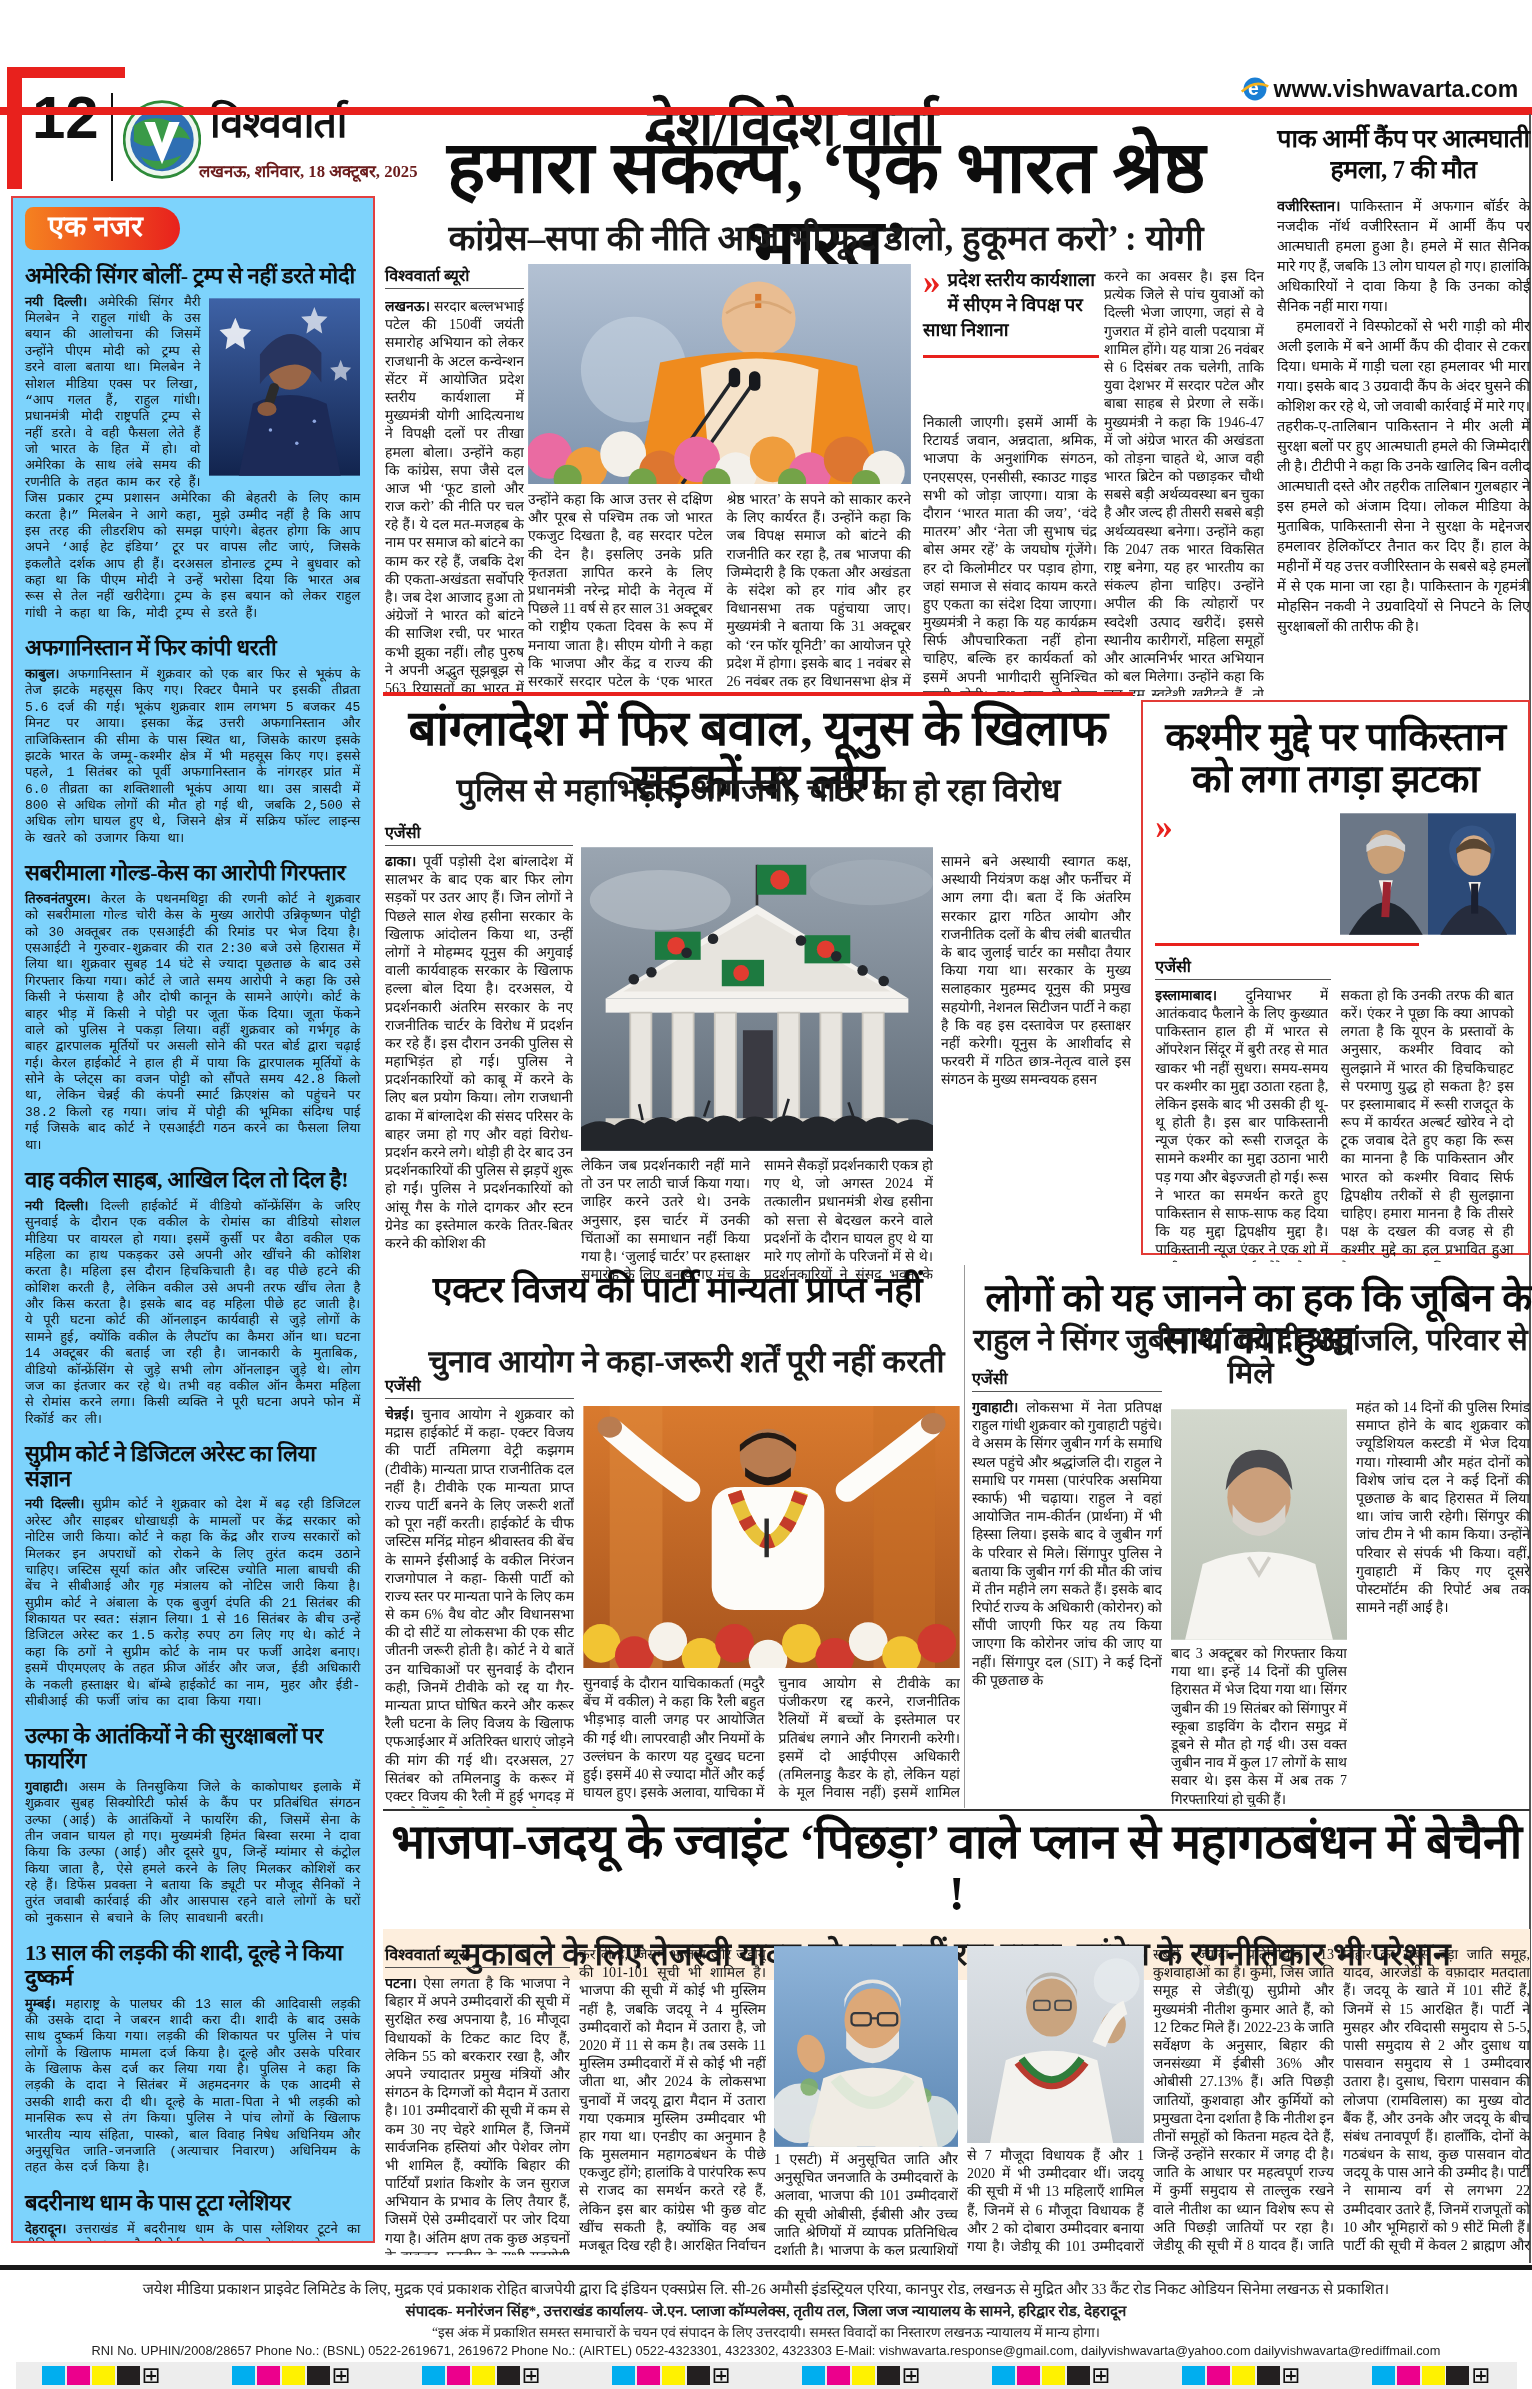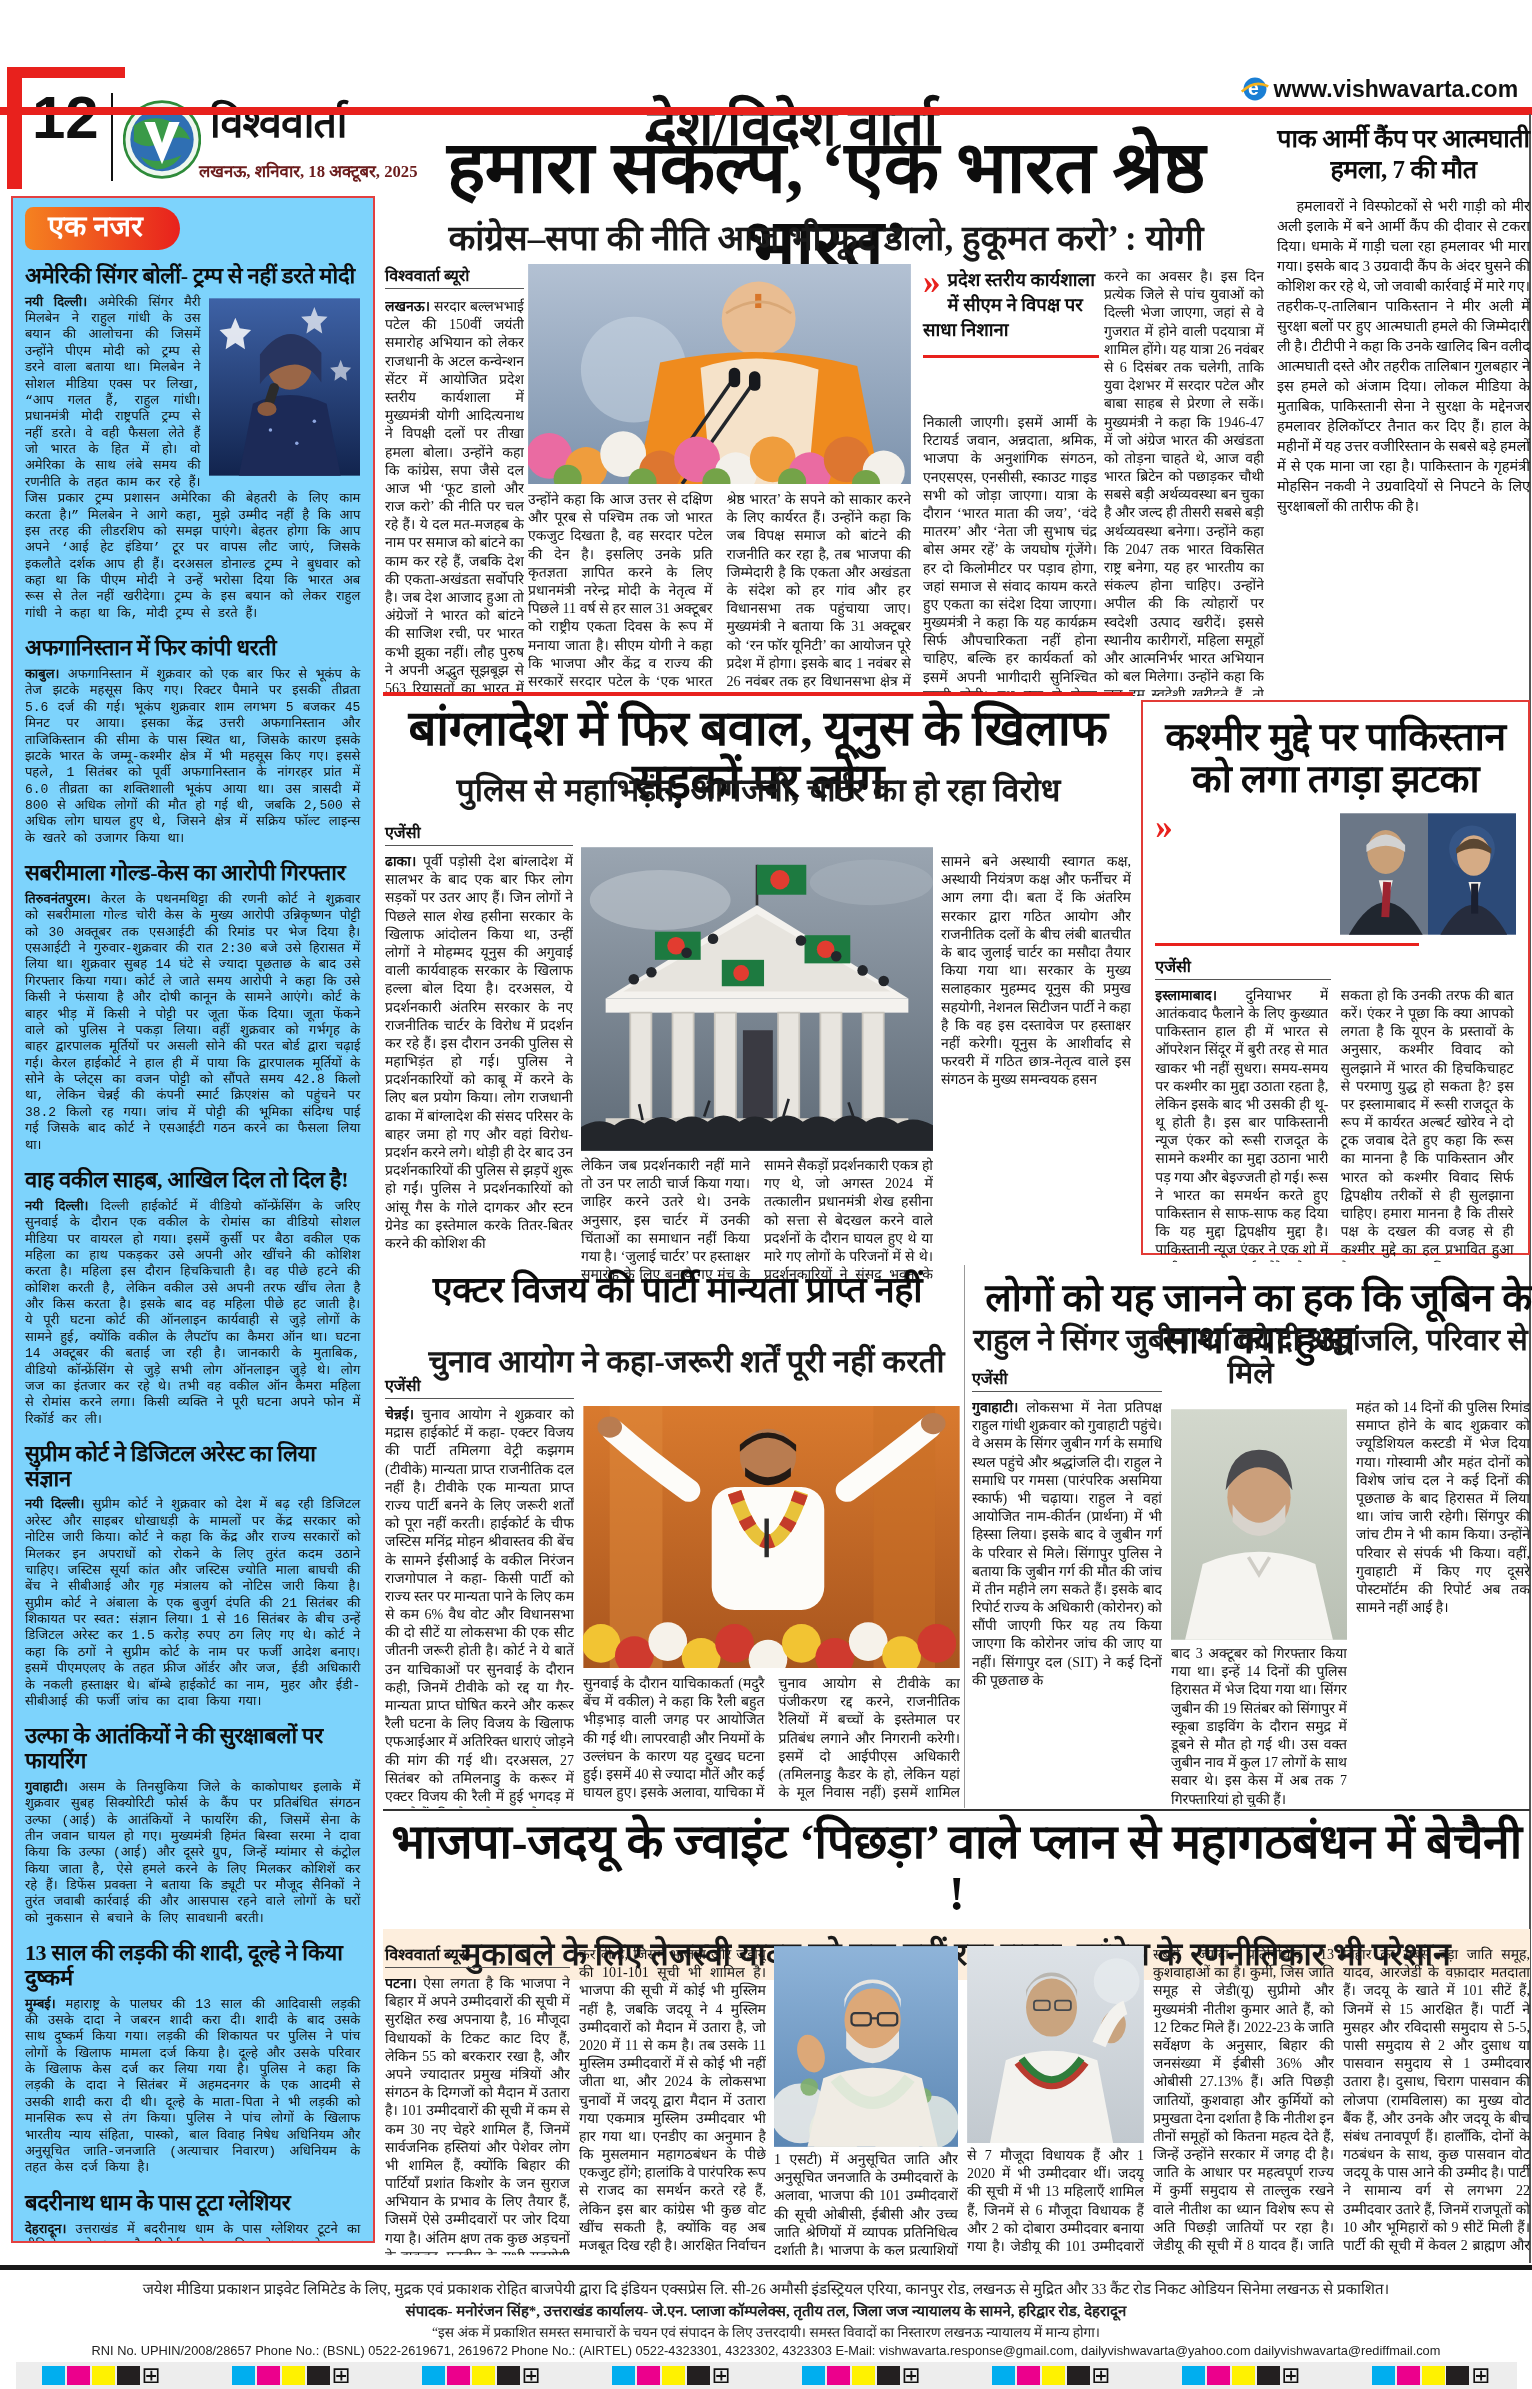--- a/index.html
+++ b/index.html
@@ -193,20 +193,21 @@
     <div class="pq-text">प्रदेश स्तरीय कार्यशाला में सीएम ने विपक्ष पर साधा निशाना</div>
     <div class="pq-under" style="margin-top:12.3px;"></div>
   </div>
   <div class="ab bodytext jus" style="left:923px;top:414px;width:174px;height:282px;">निकाली जाएगी। इसमें आर्मी के रिटायर्ड जवान, अन्नदाता, श्रमिक, भाजपा के अनुशांगिक संगठन, एनएसएस, एनसीसी, स्काउट गाइड सभी को जोड़ा जाएगा। यात्रा के दौरान ‘भारत माता की जय’, ‘वंदे मातरम’ और ‘नेता जी सुभाष चंद्र बोस अमर रहें’ के जयघोष गूंजेंगे। हर दो किलोमीटर पर पड़ाव होगा, जहां समाज से संवाद कायम करते हुए एकता का संदेश दिया जाएगा। मुख्यमंत्री ने कहा कि यह कार्यक्रम सिर्फ औपचारिकता नहीं होना चाहिए, बल्कि हर कार्यकर्ता को इसमें अपनी भागीदारी सुनिश्चित करनी होगी। बूथ स्तर से लेकर जिला पदाधिकारी तक सभी को सक्रिय होना होगा। सीएम योगी ने बताया कि 26 नवंबर को संविधान दिवस मनाया जाएगा, जो बाबा साहब भीमराव अंबेडकर को कृतज्ञता ज्ञापित</div>
   <div class="ab bodytext jus" style="left:1104px;top:268px;width:160px;height:428px;">करने का अवसर है। इस दिन प्रत्येक जिले से पांच युवाओं को दिल्ली भेजा जाएगा, जहां से वे गुजरात में होने वाली पदयात्रा में शामिल होंगे। यह यात्रा 26 नवंबर से 6 दिसंबर तक चलेगी, ताकि युवा देशभर में सरदार पटेल और बाबा साहब से प्रेरणा ले सकें। मुख्यमंत्री ने कहा कि 1946-47 में जो अंग्रेज भारत की अखंडता को तोड़ना चाहते थे, आज वही भारत ब्रिटेन को पछाड़कर चौथी सबसे बड़ी अर्थव्यवस्था बन चुका है और जल्द ही तीसरी सबसे बड़ी अर्थव्यवस्था बनेगा। उन्होंने कहा कि 2047 तक भारत विकसित राष्ट्र बनेगा, यह हर भारतीय का संकल्प होना चाहिए। उन्होंने अपील की कि त्योहारों पर स्वदेशी उत्पाद खरीदें। इससे स्थानीय कारीगरों, महिला समूहों और आत्मनिर्भर भारत अभियान को बल मिलेगा। उन्होंने कहा कि जब हम स्वदेशी खरीदते हैं, तो देश की अर्थव्यवस्था को मजबूत करते हैं।</div>
 </section>
 
 <section>
   <h2 class="ab headline ctr" style="left:1277px;top:123px;width:253px;font-size:25px;margin:0;line-height:1.25;">पाक आर्मी कैंप पर आत्मघाती हमला, 7 की मौत</h2>
   <div class="ab bodytext jus" style="left:1277px;top:196px;width:253px;height:495px;font-size:14.5px;line-height:1.38;">
+    <p style="margin:0;"><b>वजीरिस्तान।</b> <span>पाकिस्तान में अफगान बॉर्डर के नजदीक नॉर्थ वजीरिस्तान में आर्मी कैंप पर आत्मघाती हमला हुआ है। हमले में सात सैनिक मारे गए हैं, जबकि 13 लोग घायल हो गए। हालांकि अधिकारियों ने दावा किया है कि उनका कोई सैनिक नहीं मारा गया।</span></p>
     <p style="margin:0;text-indent:19.4px;">हमलावरों ने विस्फोटकों से भरी गाड़ी को मीर अली इलाके में बने आर्मी कैंप की दीवार से टकरा दिया। धमाके में गाड़ी चला रहा हमलावर भी मारा गया। इसके बाद 3 उग्रवादी कैंप के अंदर घुसने की कोशिश कर रहे थे, जो जवाबी कार्रवाई में मारे गए। तहरीक-ए-तालिबान पाकिस्तान ने मीर अली में सुरक्षा बलों पर हुए आत्मघाती हमले की जिम्मेदारी ली है। टीटीपी ने कहा कि उनके खालिद बिन वलीद आत्मघाती दस्ते और तहरीक तालिबान गुलबहार ने इस हमले को अंजाम दिया। लोकल मीडिया के मुताबिक, पाकिस्तानी सेना ने सुरक्षा के मद्देनजर हमलावर हेलिकॉप्टर तैनात कर दिए हैं। हाल के महीनों में यह उत्तर वजीरिस्तान के सबसे बड़े हमलों में से एक माना जा रहा है। पाकिस्तान के गृहमंत्री मोहसिन नकवी ने उग्रवादियों से निपटने के लिए सुरक्षाबलों की तारीफ की है।</p>
   </div>
 </section>
 
 <div class="ab rule-red" style="left:383px;top:692px;width:750px;height:4.4px"></div>
 <section>
   <h2 class="ab headline ctr" style="left:383px;top:703px;width:750px;font-size:49px;margin:0;">बांग्लादेश में फिर बवाल, यूनुस के खिलाफ सड़कों पर लोग</h2>
   <h3 class="ab subhead ctr" style="left:401px;top:773px;width:715px;font-size:32px;margin:0;">पुलिस से महाभिड़ंत, आगजनी, चार्टर का हो रहा विरोध</h3>
   <div class="ab byline" style="left:385px;top:823px;width:188px;">एजेंसी</div>
   <div class="ab bodytext jus" style="left:385px;top:853px;width:188px;height:440px;"><b>ढाका।</b> <span>पूर्वी पड़ोसी देश बांग्लादेश में सालभर के बाद एक बार फिर लोग सड़कों पर उतर आए हैं। जिन लोगों ने पिछले साल शेख हसीना सरकार के खिलाफ आंदोलन किया था, उन्हीं लोगों ने मोहम्मद यूनुस की अगुवाई वाली कार्यवाहक सरकार के खिलाफ हल्ला बोल दिया है। दरअसल, ये प्रदर्शनकारी अंतरिम सरकार के नए राजनीतिक चार्टर के विरोध में प्रदर्शन कर रहे हैं। इस दौरान उनकी पुलिस से महाभिड़ंत हो गई। पुलिस ने प्रदर्शनकारियों को काबू में करने के लिए बल प्रयोग किया। लोग राजधानी ढाका में बांग्लादेश की संसद परिसर के बाहर जमा हो गए और वहां विरोध-प्रदर्शन करने लगे। थोड़ी ही देर बाद उन प्रदर्शनकारियों की पुलिस से झड़पें शुरू हो गईं। पुलिस ने प्रदर्शनकारियों को आंसू गैस के गोले दागकर और स्टन ग्रेनेड का इस्तेमाल करके तितर-बितर करने की कोशिश की</span></div>

